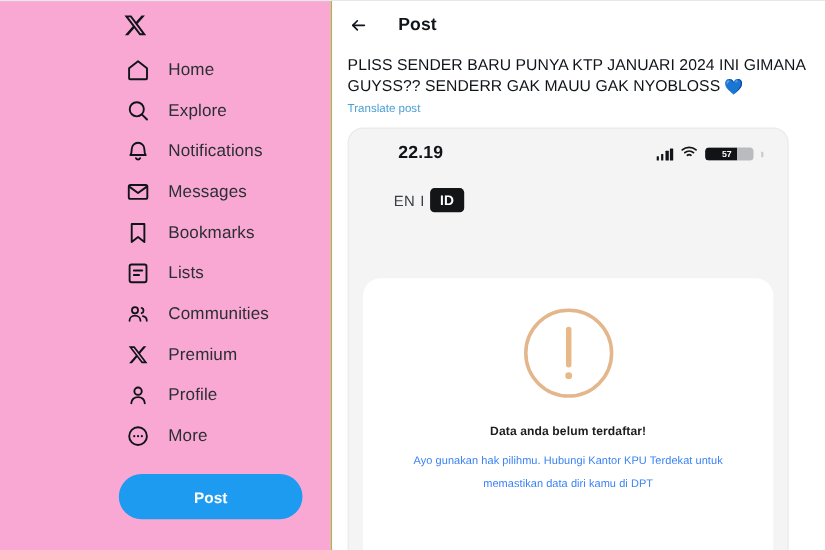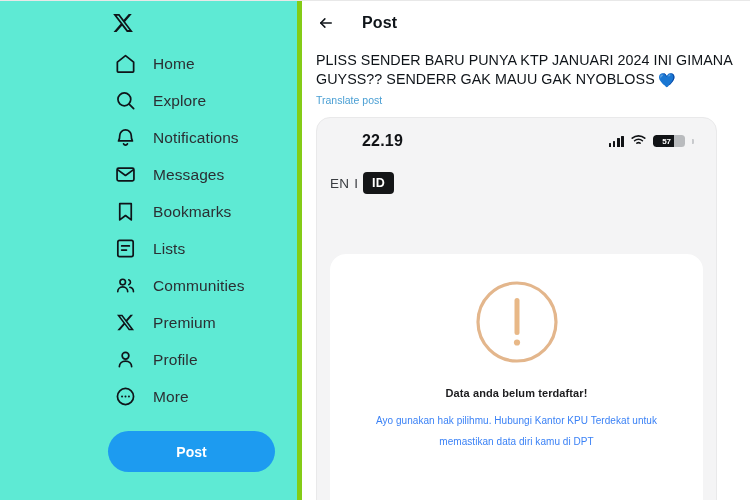--- a/index.html
+++ b/index.html
@@ -19,22 +19,22 @@
     background: #ffffff;
     border-top: 1px solid #e8e8e8;
     display: flex;
   }
 
   
   #sidebar {
     position: relative;
     width: 302px;
     height: 100%;
-    background: #5eead4;
-    border-right: 5px solid #84cc16;
+    background: #f9a8d4;
+    border-right: 1px solid #84cc16;
     flex: 0 0 302px;
   }
 
   #sidebar-inner {
     position: absolute;
     left: 108px;
     top: 0;
     width: 194px;
   }
 
@@ -172,21 +172,21 @@
   }
   .signal-bars { display: flex; align-items: flex-end; gap: 1.5px; height: 11px; }
   .signal-bars i { display: block; width: 2.6px; background: #111316; border-radius: .5px; }
   .signal-bars i:nth-child(1) { height: 4px; }
   .signal-bars i:nth-child(2) { height: 6px; }
   .signal-bars i:nth-child(3) { height: 8.5px; }
   .signal-bars i:nth-child(4) { height: 11px; }
 
   .battery {
     position: relative;
-    width: 32px;
+    width: 44px;
     height: 12.5px;
     border-radius: 3.5px;
     background: #b9bbbe;
     display: flex;
     align-items: center;
     overflow: hidden;
   }
   .battery .fill {
     position: absolute;
     left: 0; top: 0; bottom: 0;
@@ -216,20 +216,21 @@
     display: flex;
     align-items: center;
     padding: 22px 0 0 13px;
     gap: 5px;
   }
   #lang-en {
     font-size: 13.5px;
     color: #3a3d41;
     cursor: pointer;
     letter-spacing: .2px;
+    margin-left: 28px;
   }
   #lang-sep {
     font-size: 13.5px;
     color: #3a3d41;
   }
   #lang-id {
     background: #141517;
     color: #ffffff;
     font-size: 12.5px;
     font-weight: 700;

